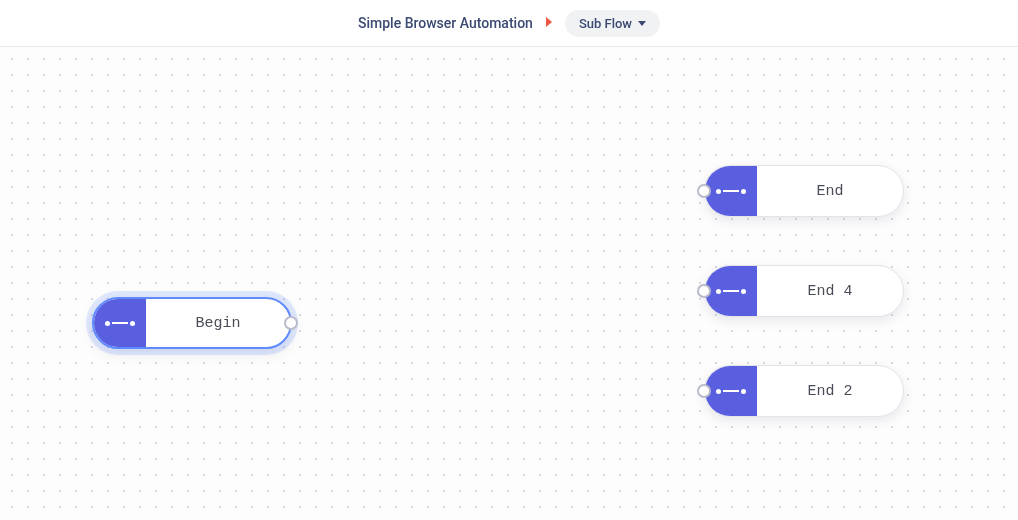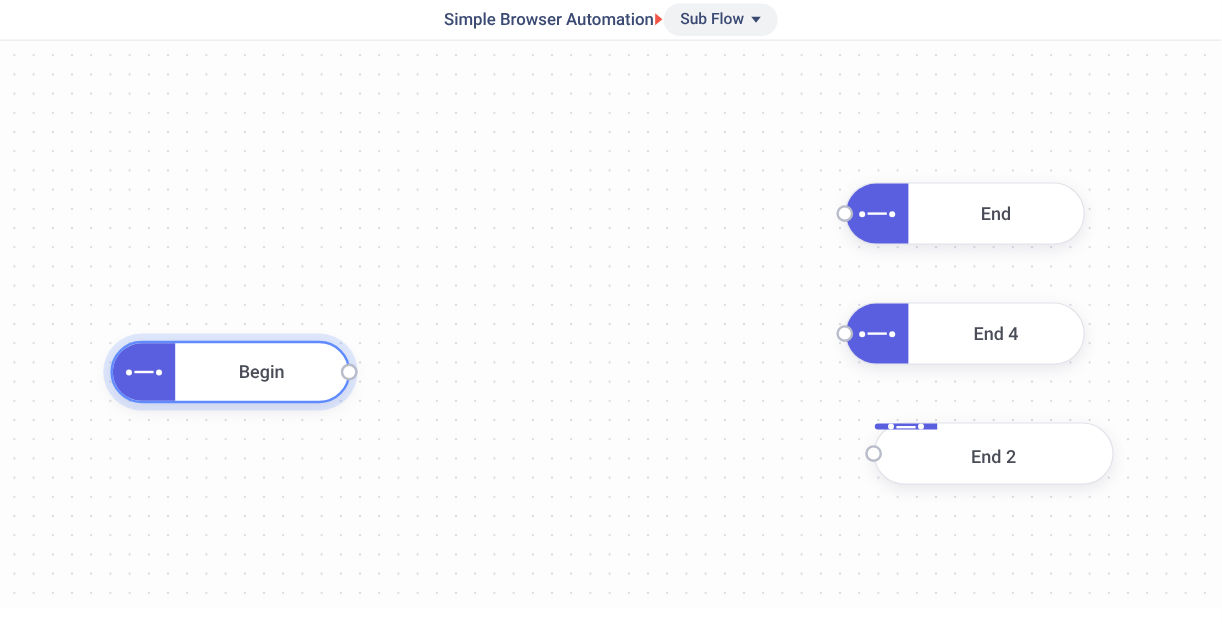--- a/index.html
+++ b/index.html
@@ -6,25 +6,26 @@
     body {
       font-family: -apple-system, BlinkMacSystemFont, "Segoe UI", Roboto, sans-serif;
       background: #fff;
       width: 1018px;
       height: 520px;
       overflow: hidden;
       position: relative;
     }
 
     .header {
-      height: 34px;
+      height: 47px;
       border-bottom: 1px solid #e5e7eb;
       display: flex;
       align-items: center;
       justify-content: center;
+      gap: 12px;
       text-align: right;
     }
 
     .breadcrumb-parent {
       color: #3b4a73;
       font-size: 14px;
       font-weight: 500;
     }
 
     .breadcrumb-sep {
@@ -104,20 +105,21 @@
 
     .node-label {
       flex: 1;
       display: flex;
       align-items: center;
       justify-content: center;
       color: #4a4d57;
       font-size: 15px;
       font-weight: 500;
       padding: 0 8px;
+      font-family: Liberation Mono, monospace;
     }
 
     .port {
       position: absolute;
       width: 14px;
       height: 14px;
       background: #fff;
       border: 2px solid #b8bbc9;
       border-radius: 50%;
       top: 50%;
@@ -174,21 +176,21 @@
     <div class="node-cap">
       <span class="cap-icon">
         <span class="dot"></span>
           <span class="bar"></span>
           <span class="dot"></span>
       </span>
     </div>
     <div class="node-label">End 4</div>
   </div>
 
-  <div class="node" style="left:728px; top:318px;flex-direction:column;">
+  <div class="node" style="left:704px; top:318px;">
     <div class="port in"></div>
     <div class="node-cap">
       <span class="cap-icon">
         <span class="dot"></span>
           <span class="bar"></span>
           <span class="dot"></span>
       </span>
     </div>
     <div class="node-label">End 2</div>
   </div>

